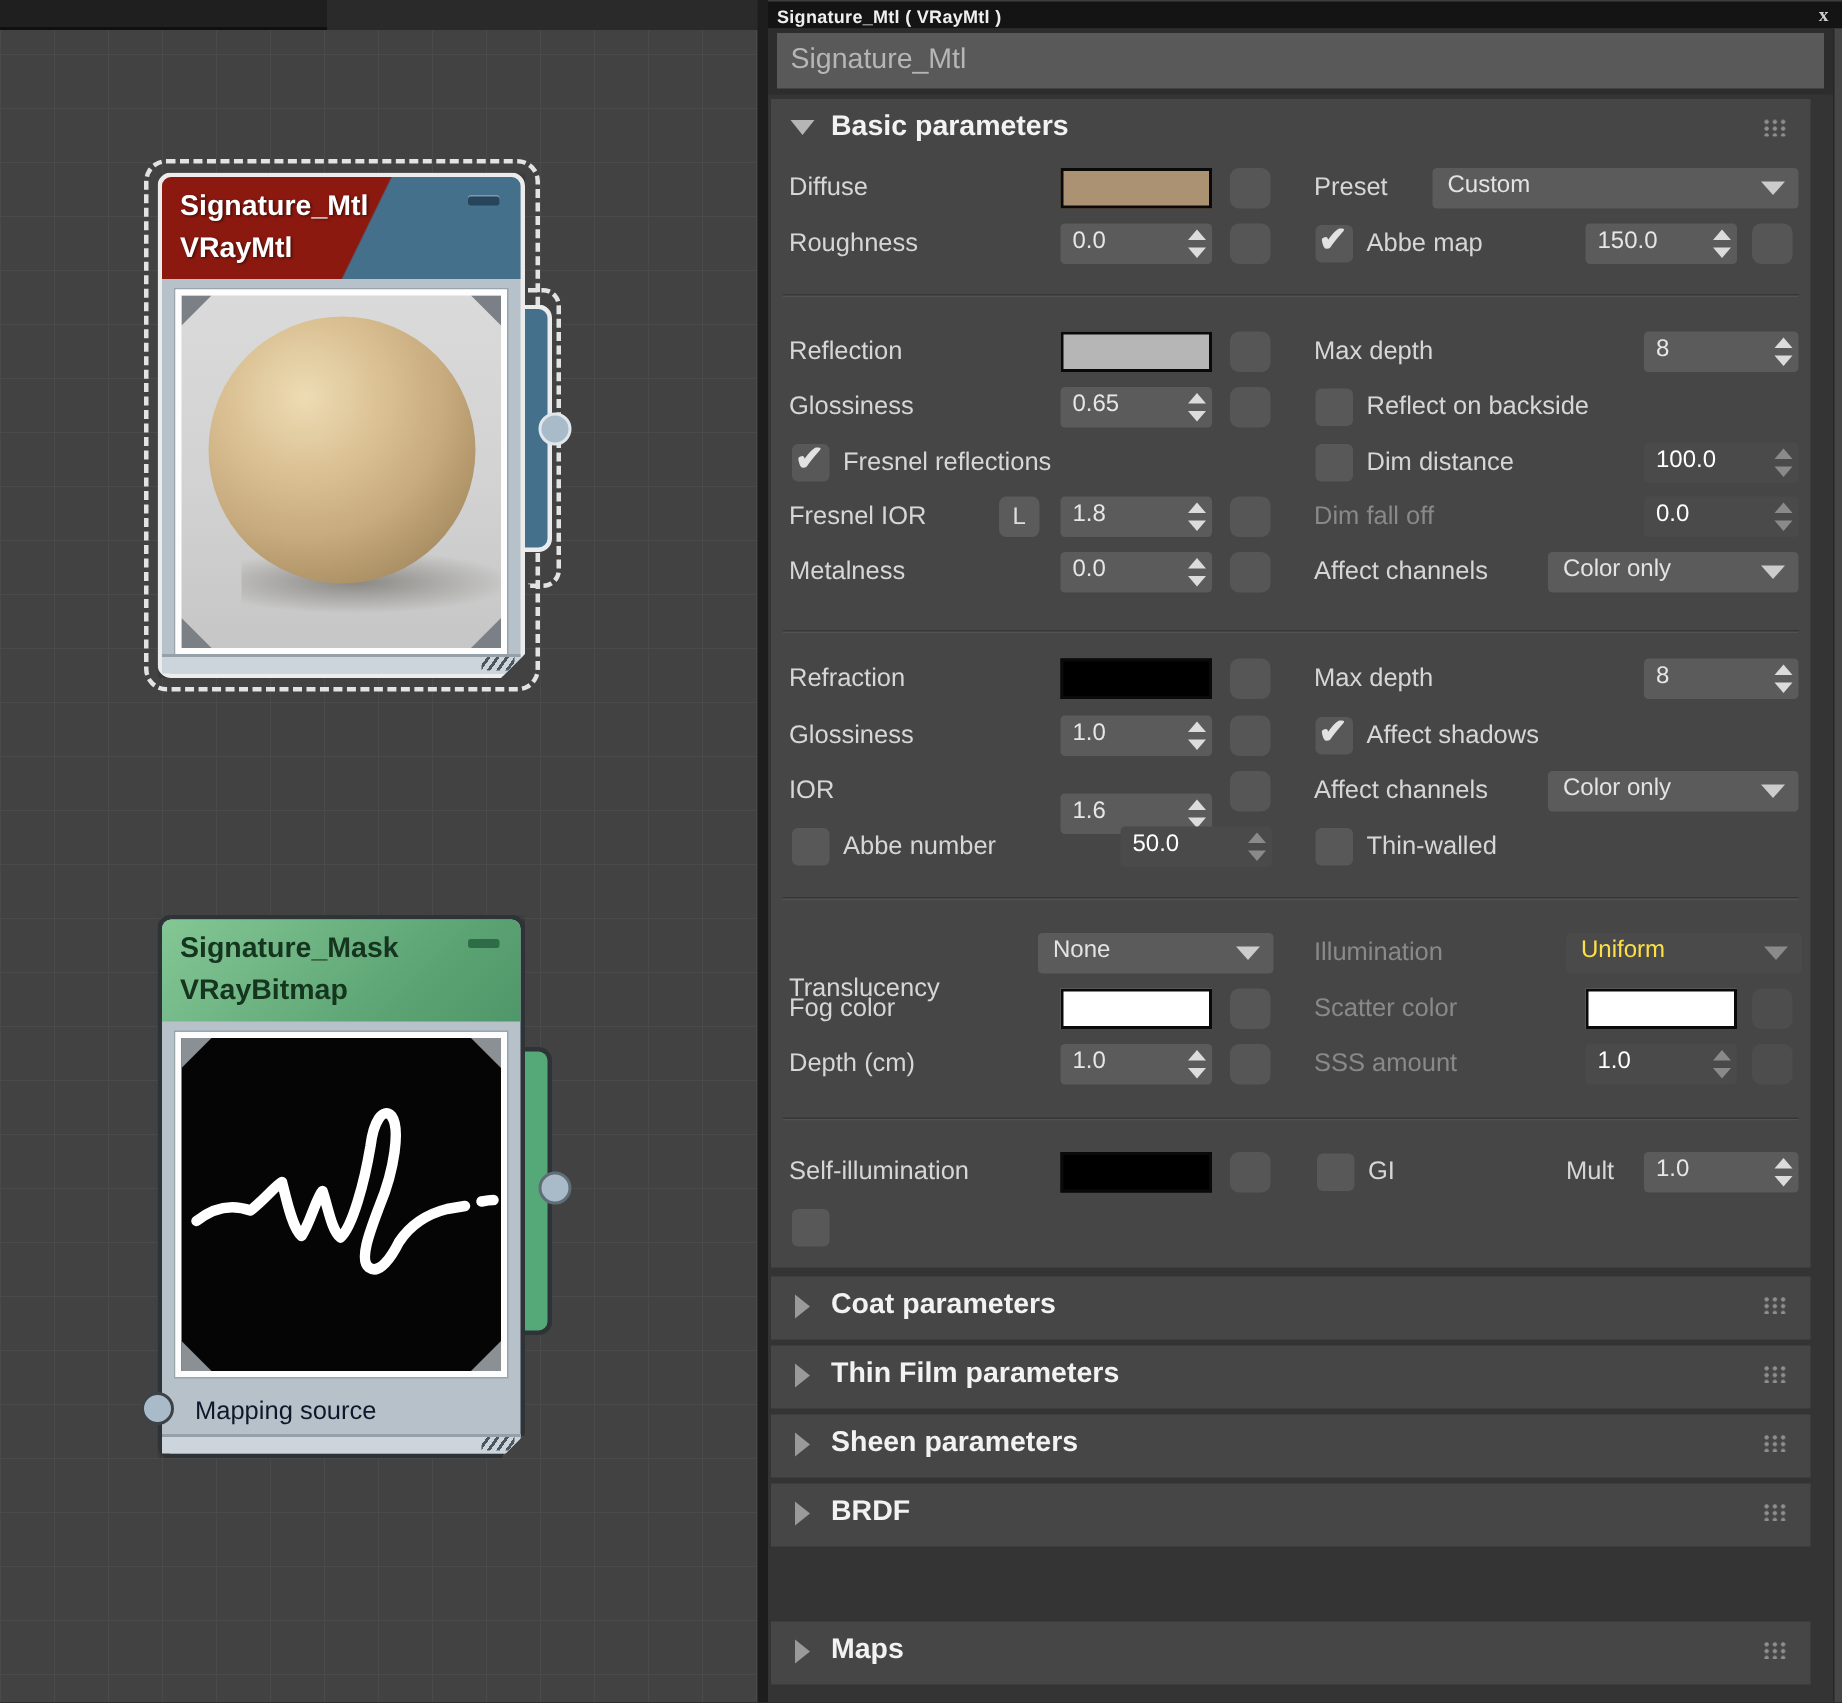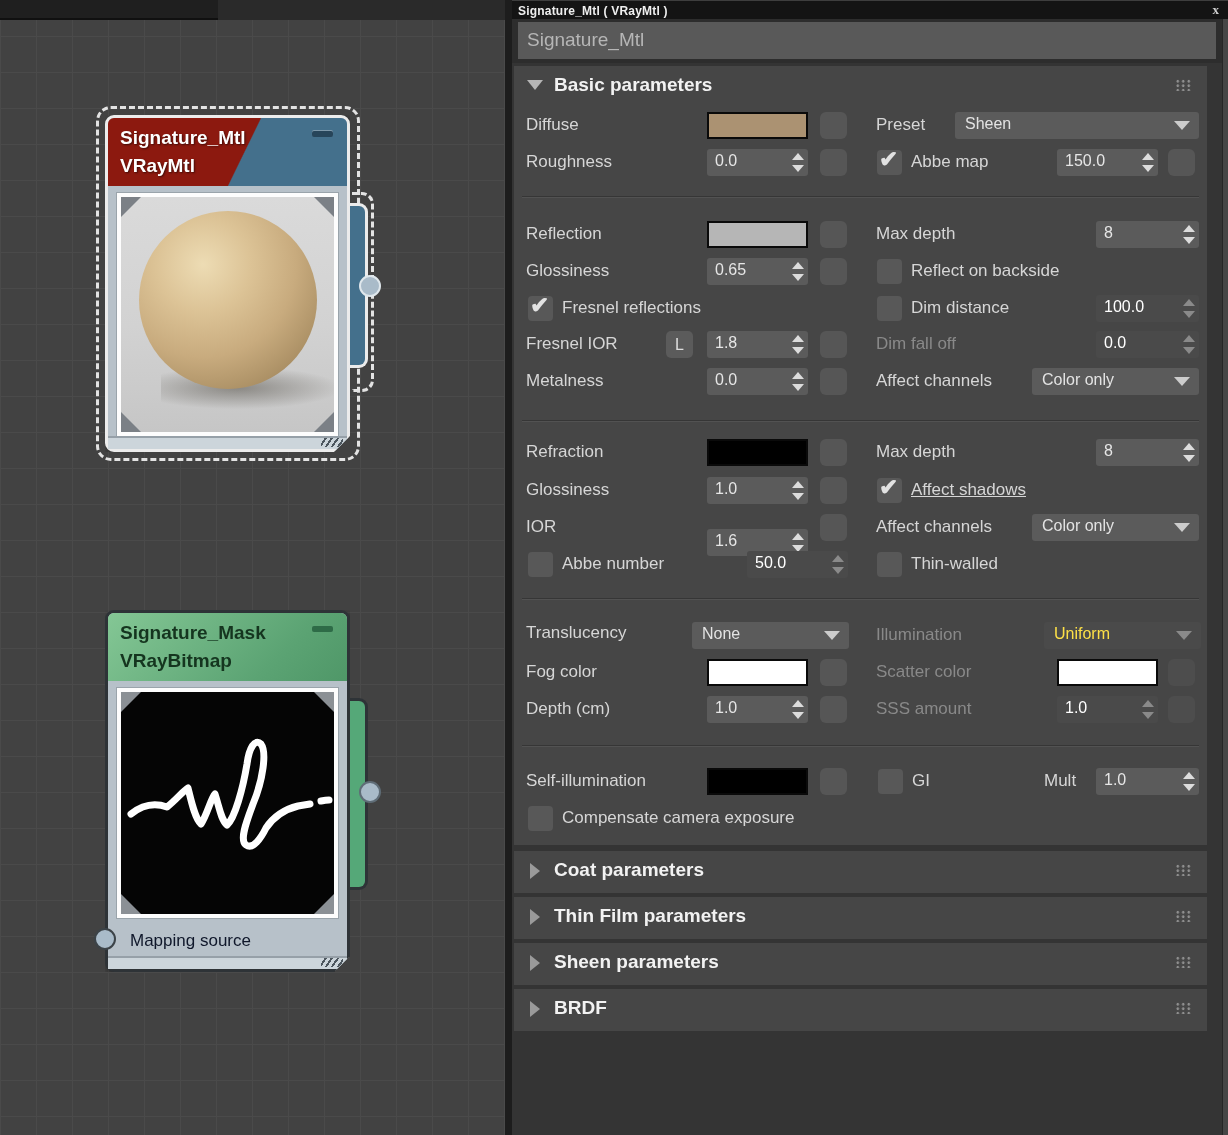--- a/index.html
+++ b/index.html
@@ -217,21 +217,21 @@
         <div class="rhead-tri-open"></div>
         <div class="rtitle">Basic parameters</div>
         <div class="rgrip"></div>
       </div>
 
       <div class="lbl" style="left:12px;top:46px;">Diffuse</div>
       <div class="swatch" style="left: 193px; top: 46px; background-color: rgb(171, 146, 114);"></div>
       <div class="mapslot" style="left:306px;top:46px;"></div>
       <div class="lbl" style="left:362px;top:46px;">Preset</div>
       <div class="dd" style="left:441px;top:46px;width:244px;">
-        <span class="dv">Sheen</span>
+        <span class="dv">Custom</span>
           <span class="darr"></span>
       </div>
 
       <div class="lbl" style="left:12px;top:83px;">Roughness</div>
       <div class="spin" style="left:193px;top:83px;">
         <span class="sv">0.0</span>
           <span class="arrows"></span>
       </div>
       <div class="mapslot" style="left:306px;top:83px;"></div>
       <div class="chk on" style="left:363px;top:84px;"></div>
@@ -307,21 +307,21 @@
           <span class="arrows"></span>
       </div>
 
       <div class="lbl" style="left:12px;top:411px;">Glossiness</div>
       <div class="spin" style="left:193px;top:411px;">
         <span class="sv">1.0</span>
           <span class="arrows"></span>
       </div>
       <div class="mapslot" style="left:306px;top:411px;"></div>
       <div class="chk on" style="left:363px;top:412px;"></div>
-      <div class="lbl" style="left:397px;top:411px;text-decoration:underline;">Affect shadows</div>
+      <div class="lbl" style="left:397px;top:411px;">Affect shadows</div>
 
       <div class="lbl" style="left:12px;top:448px;">IOR</div>
       <div class="spin" style="left:193px;top:448px;margin-top:15px;">
         <span class="sv">1.6</span>
           <span class="arrows"></span>
       </div>
       <div class="mapslot" style="left:306px;top:448px;"></div>
       <div class="lbl" style="left:362px;top:448px;">Affect channels</div>
       <div class="dd" style="left:518px;top:448px;width:167px;">
         <span class="dv">Color only</span>
@@ -332,21 +332,21 @@
       <div class="lbl" style="left:48px;top:485px;">Abbe number</div>
       <div class="spin dis" style="left:233px;top:485px;">
         <span class="sv">50.0</span>
           <span class="arrows"></span>
       </div>
       <div class="chk" style="left:363px;top:486px;"></div>
       <div class="lbl" style="left:397px;top:485px;">Thin-walled</div>
 
       <div class="sep" style="top:532px;"></div>
 
-      <div class="lbl" style="left:12px;top:554px;">Translucency</div>
+      <div class="lbl" style="left:12px;top:580px;">Translucency</div>
       <div class="dd" style="left:178px;top:556px;width:157px;">
         <span class="dv">None</span>
           <span class="darr"></span>
       </div>
       <div class="lbl dis" style="left:362px;top:556px;">Illumination</div>
       <div class="dd dis" style="left:530px;top:556px;width:157px;">
         <span class="dv">Uniform</span>
           <span class="darr"></span>
       </div>
 
@@ -377,21 +377,20 @@
       <div class="mapslot" style="left:306px;top:702px;"></div>
       <div class="chk" style="left:364px;top:703px;"></div>
       <div class="lbl" style="left:398px;top:702px;">GI</div>
       <div class="lbl" style="left:530px;top:702px;">Mult</div>
       <div class="spin wide" style="left:582px;top:702px;">
         <span class="sv">1.0</span>
           <span class="arrows"></span>
       </div>
 
       <div class="chk" style="left:14px;top:740px;"></div>
-      <div class="lbl" style="left:48px;top:739px;">Compensate camera exposure</div>
     </div>
 
     <div class="rollout" style="top:851px;height:42px;">
       <div class="rhead-tri-closed"></div>
       <div class="rtitle">Coat parameters</div>
       <div class="rgrip"></div>
     </div>
     <div class="rollout" style="top:897px;height:42px;">
       <div class="rhead-tri-closed"></div>
       <div class="rtitle">Thin Film parameters</div>
@@ -400,14 +399,19 @@
     <div class="rollout" style="top:943px;height:42px;">
       <div class="rhead-tri-closed"></div>
       <div class="rtitle">Sheen parameters</div>
       <div class="rgrip"></div>
     </div>
     <div class="rollout" style="top:989px;height:42px;">
       <div class="rhead-tri-closed"></div>
       <div class="rtitle">BRDF</div>
       <div class="rgrip"></div>
     </div>
+    <div class="rollout" style="top:1081px;height:42px;">
+      <div class="rhead-tri-closed"></div>
+      <div class="rtitle">Maps</div>
+      <div class="rgrip"></div>
+    </div>
   </div>
 </div>
 
 </body></html>

